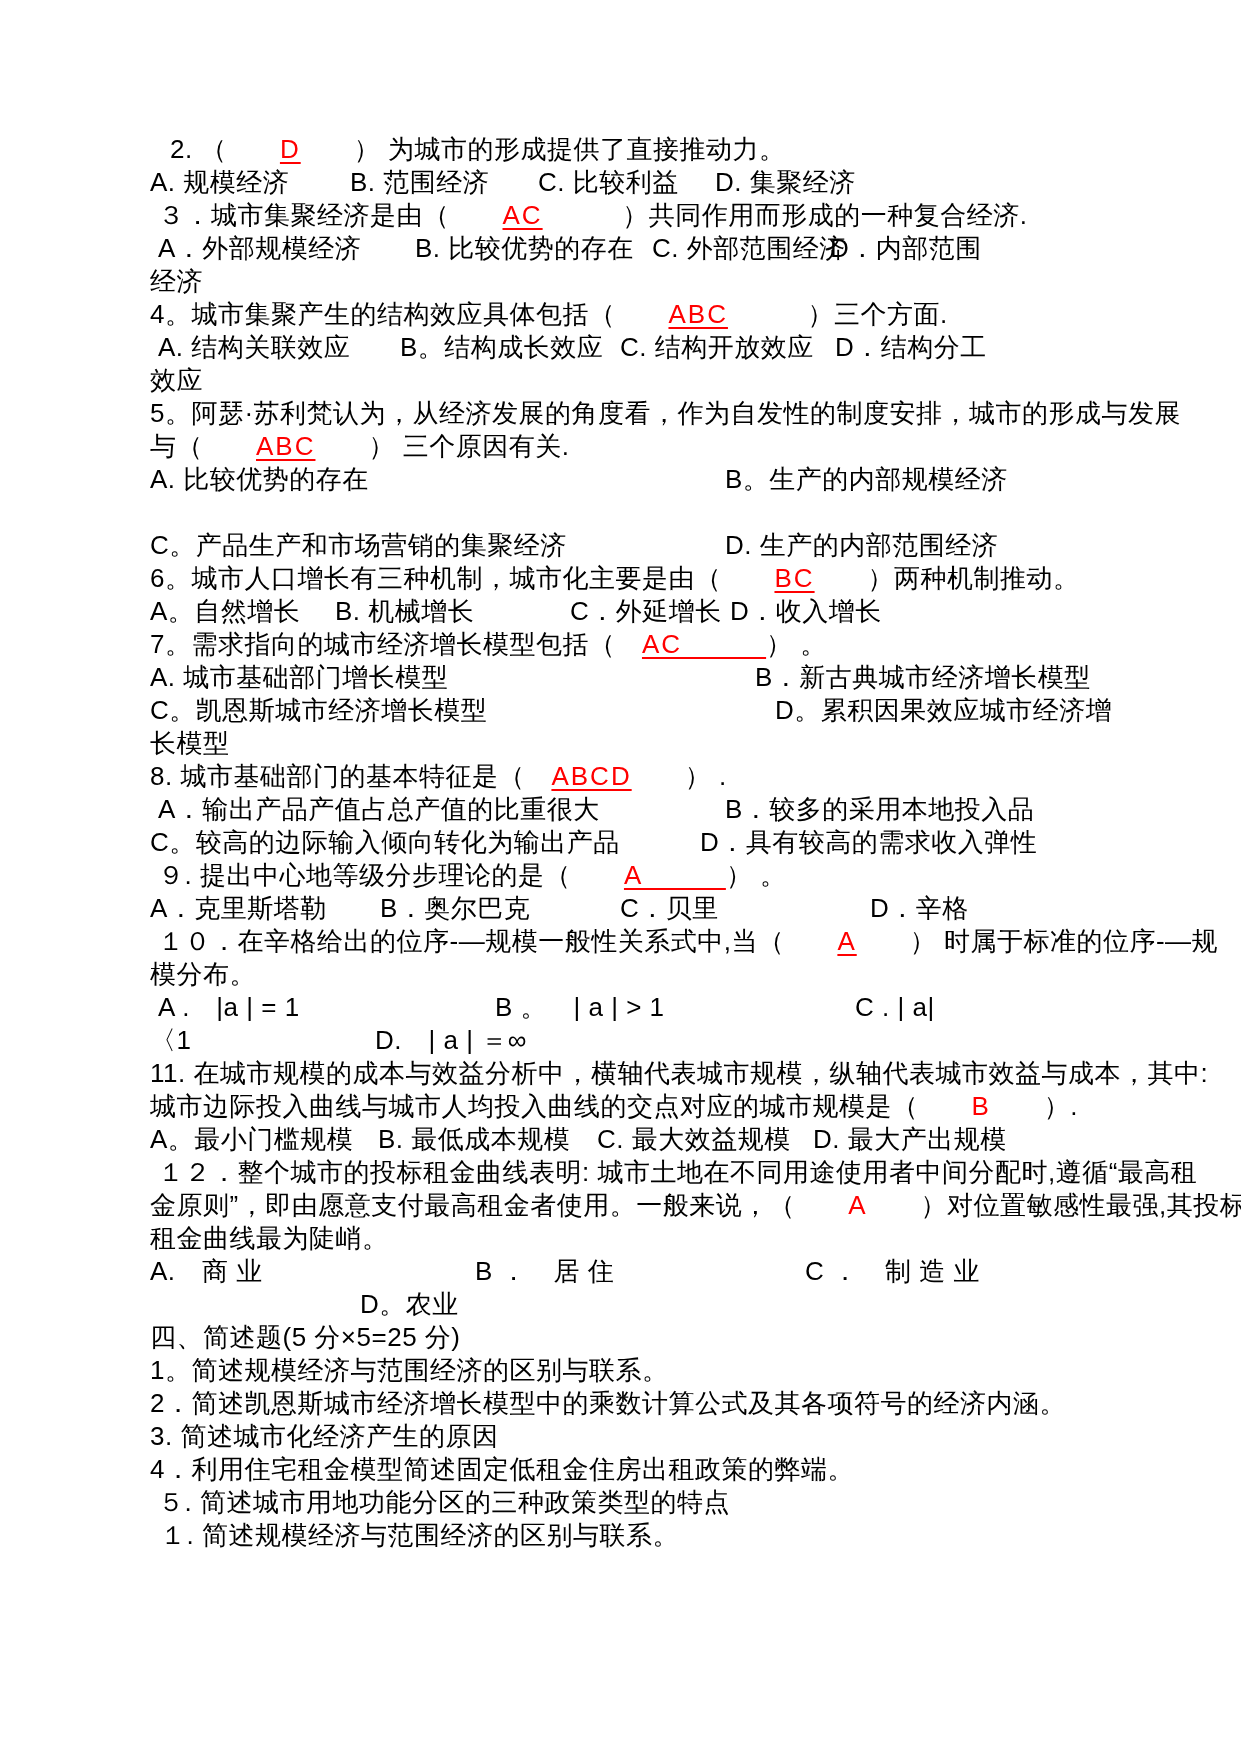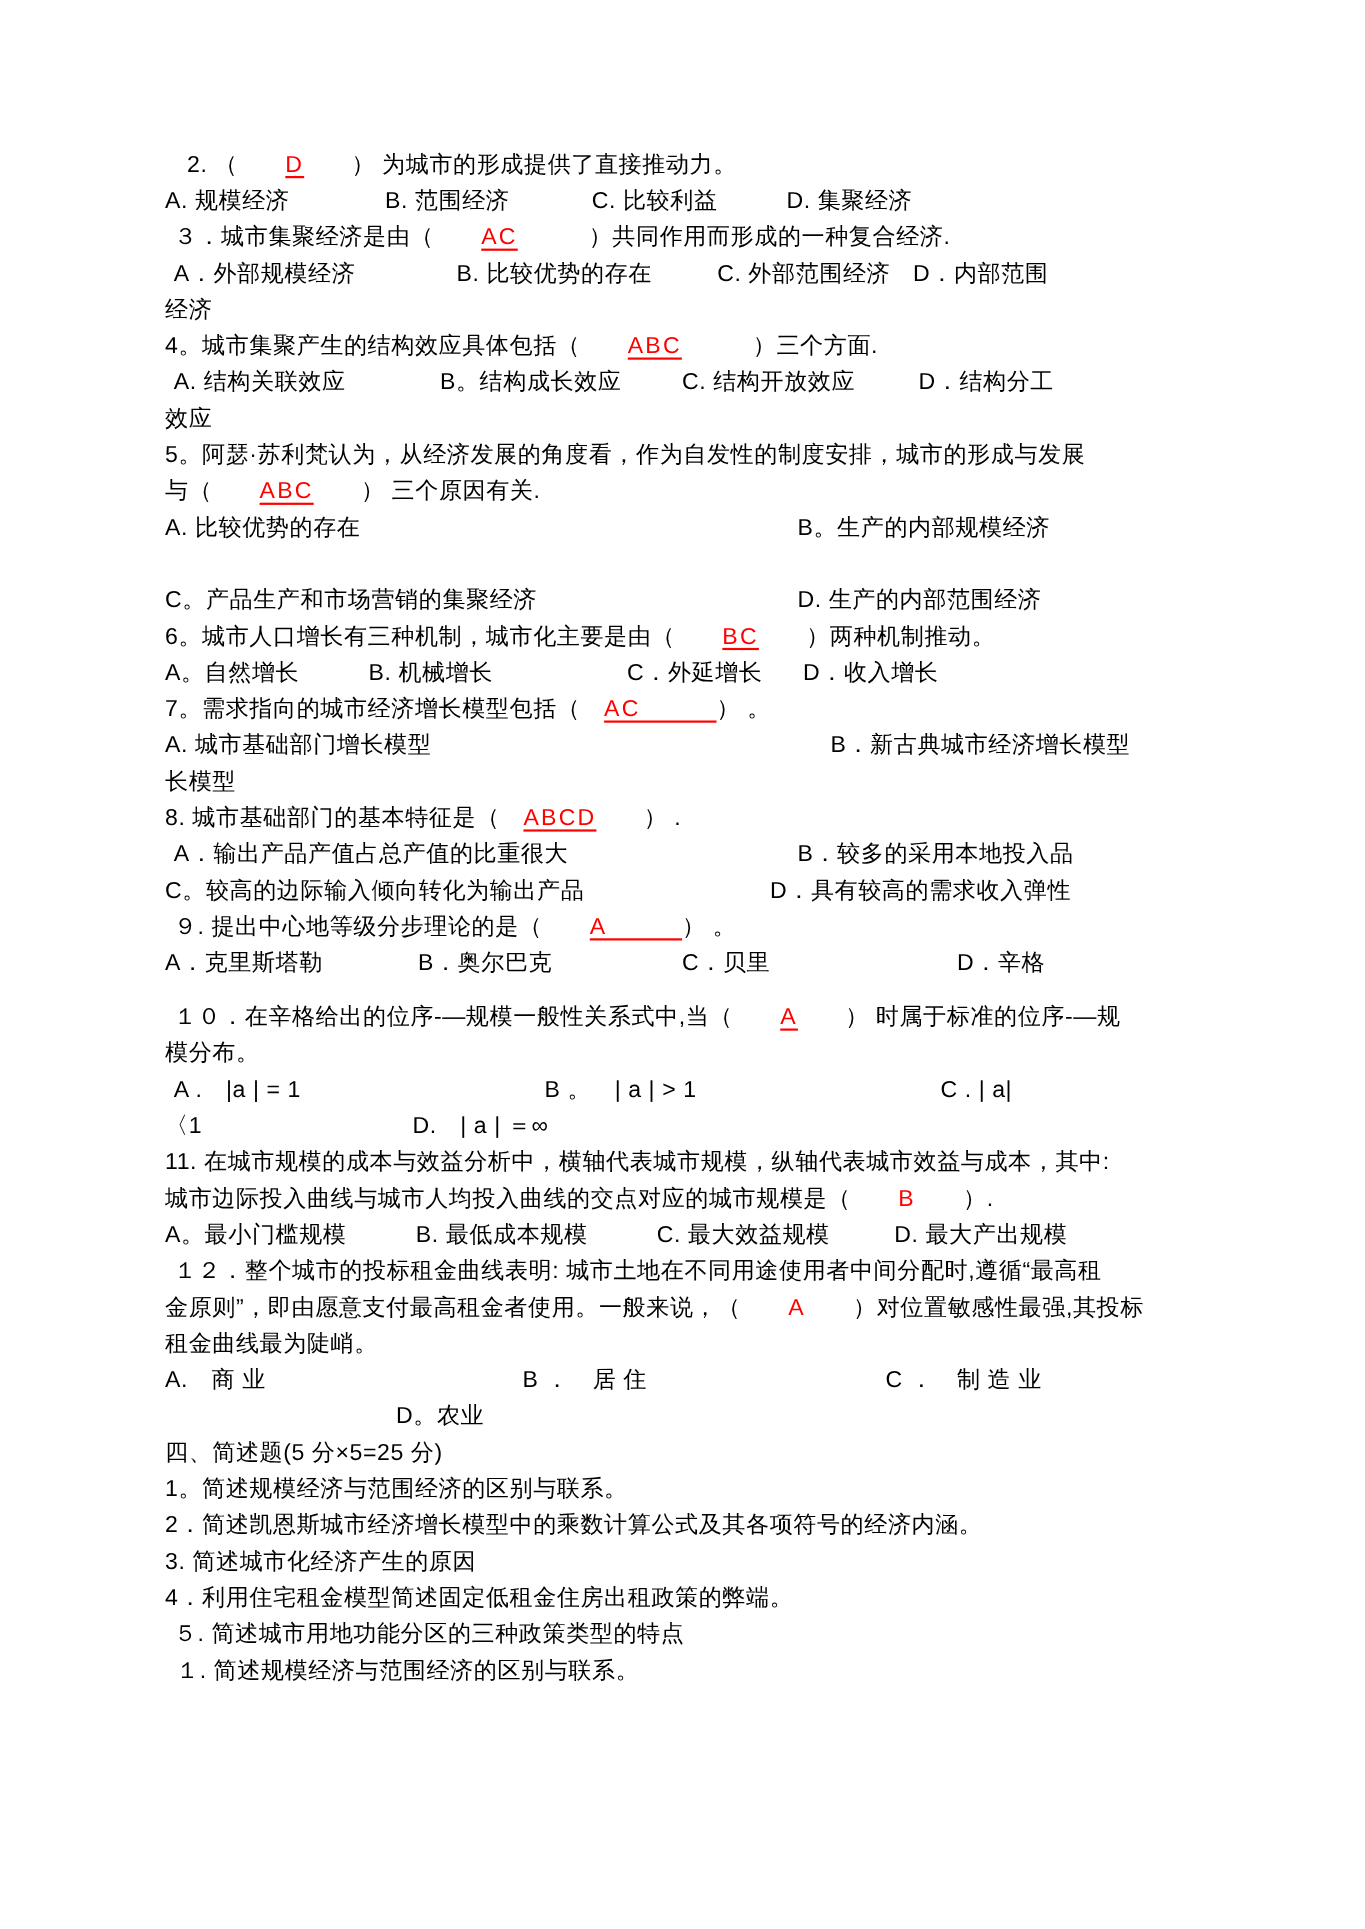--- a/index.html
+++ b/index.html
@@ -13,21 +13,21 @@
   .page{
     position:relative;
     box-sizing:border-box;
     width:1241px;height:1754px;
     padding:133px 110px 0 150px;
   }
   .line{
     position:relative;
     height:33px;
     line-height:33px;
-    font-size:21px;
+    font-size:26px;
     white-space:pre;
     letter-spacing:0.5px;
   }
   .seg{display:inline;}
   .abs{position:absolute;top:0;}
   .answer{
     color:#ff0000;
     letter-spacing:2px;
     font-weight:500;
   }
@@ -52,27 +52,28 @@
       <div class="line"><span class="seg">效应</span></div>
       <div class="line"><span class="seg">5。阿瑟·苏利梵认为，从经济发展的角度看，作为自发性的制度安排，城市的形成与发展</span></div>
       <div class="line"><span class="seg">与（　　</span><span class="seg answer underline">ABC</span><span class="seg">　　） 三个原因有关.</span></div>
       <div class="line"><span class="seg">A. 比较优势的存在</span><span class="seg abs" style="left: 575px;">B。生产的内部规模经济</span></div>
       <div class="line"></div>
       <div class="line"><span class="seg">C。产品生产和市场营销的集聚经济</span><span class="seg abs" style="left: 575px;">D. 生产的内部范围经济</span></div>
       <div class="line"><span class="seg">6。城市人口增长有三种机制，城市化主要是由（　　</span><span class="seg answer underline">BC</span><span class="seg">　　）两种机制推动。</span></div>
       <div class="line"><span class="seg">A。自然增长</span><span class="seg abs" style="left: 185px;">B. 机械增长</span><span class="seg abs" style="left: 420px;">C．外延增长</span><span class="seg abs" style="left: 580px;">D．收入增长</span></div>
       <div class="line"><span class="seg">7。需求指向的城市经济增长模型包括（　</span><span class="seg answer underline">AC　　　</span><span class="seg">） 。</span></div>
       <div class="line"><span class="seg">A. 城市基础部门增长模型</span><span class="seg abs" style="left: 605px;">B．新古典城市经济增长模型</span></div>
+      <div class="line"><span class="seg">C。凯恩斯城市经济增长模型</span><span class="seg abs" style="left: 625px;">D。累积因果效应城市经济增</span></div>
       <div class="line"><span class="seg">长模型</span></div>
       <div class="line"><span class="seg">8. 城市基础部门的基本特征是（　</span><span class="seg answer underline">ABCD</span><span class="seg">　　） .</span></div>
       <div class="line" style="padding-left: 8px;"><span class="seg">A．输出产品产值占总产值的比重很大</span><span class="seg abs" style="left: 575px;">B．较多的采用本地投入品</span></div>
       <div class="line"><span class="seg">C。较高的边际输入倾向转化为输出产品</span><span class="seg abs" style="left: 550px;">D．具有较高的需求收入弹性</span></div>
       <div class="line" style="padding-left: 8px;"><span class="seg">９. 提出中心地等级分步理论的是（　　</span><span class="seg answer underline">A　　　</span><span class="seg">） 。</span></div>
       <div class="line"><span class="seg">A．克里斯塔勒</span><span class="seg abs" style="left: 230px;">B．奥尔巴克</span><span class="seg abs" style="left: 470px;">C．贝里</span><span class="seg abs" style="left: 720px;">D．辛格</span></div>
-      <div class="line" style="padding-left: 8px; margin-top: 16px;"><span class="seg">１０．在辛格给出的位序-—规模一般性关系式中,当（　　</span><span class="seg answer underline">A</span><span class="seg">　　） 时属于标准的位序-—规</span></div>
+      <div class="line" style="padding-left: 8px;"><span class="seg">１０．在辛格给出的位序-—规模一般性关系式中,当（　　</span><span class="seg answer underline">A</span><span class="seg">　　） 时属于标准的位序-—规</span></div>
       <div class="line"><span class="seg">模分布。</span></div>
       <div class="line" style="padding-left: 8px;"><span class="seg">A .　|a | = 1</span><span class="seg abs" style="left: 345px;">B 。　| a | &gt; 1</span><span class="seg abs" style="left: 705px;">C . | a|</span></div>
       <div class="line"><span class="seg">〈1</span><span class="seg abs" style="left: 225px;">D.　| a | ＝∞</span></div>
       <div class="line"><span class="seg">11. 在城市规模的成本与效益分析中，横轴代表城市规模，纵轴代表城市效益与成本，其中:</span></div>
       <div class="line"><span class="seg">城市边际投入曲线与城市人均投入曲线的交点对应的城市规模是（　　</span><span class="seg answer">B</span><span class="seg">　　）.</span></div>
       <div class="line"><span class="seg">A。最小门槛规模</span><span class="seg abs" style="left: 228px;">B. 最低成本规模</span><span class="seg abs" style="left: 447px;">C. 最大效益规模</span><span class="seg abs" style="left: 663px;">D. 最大产出规模</span></div>
       <div class="line" style="padding-left: 8px;"><span class="seg">１２．整个城市的投标租金曲线表明: 城市土地在不同用途使用者中间分配时,遵循“最高租</span></div>
       <div class="line"><span class="seg">金原则”，即由愿意支付最高租金者使用。一般来说，（　　</span><span class="seg answer">A</span><span class="seg">　　）对位置敏感性最强,其投标</span></div>
       <div class="line"><span class="seg">租金曲线最为陡峭。</span></div>
       <div class="line"><span class="seg">A.　商 业</span><span class="seg abs" style="left: 325px;">B ．　居 住</span><span class="seg abs" style="left: 655px;">C ．　制 造 业</span></div>

